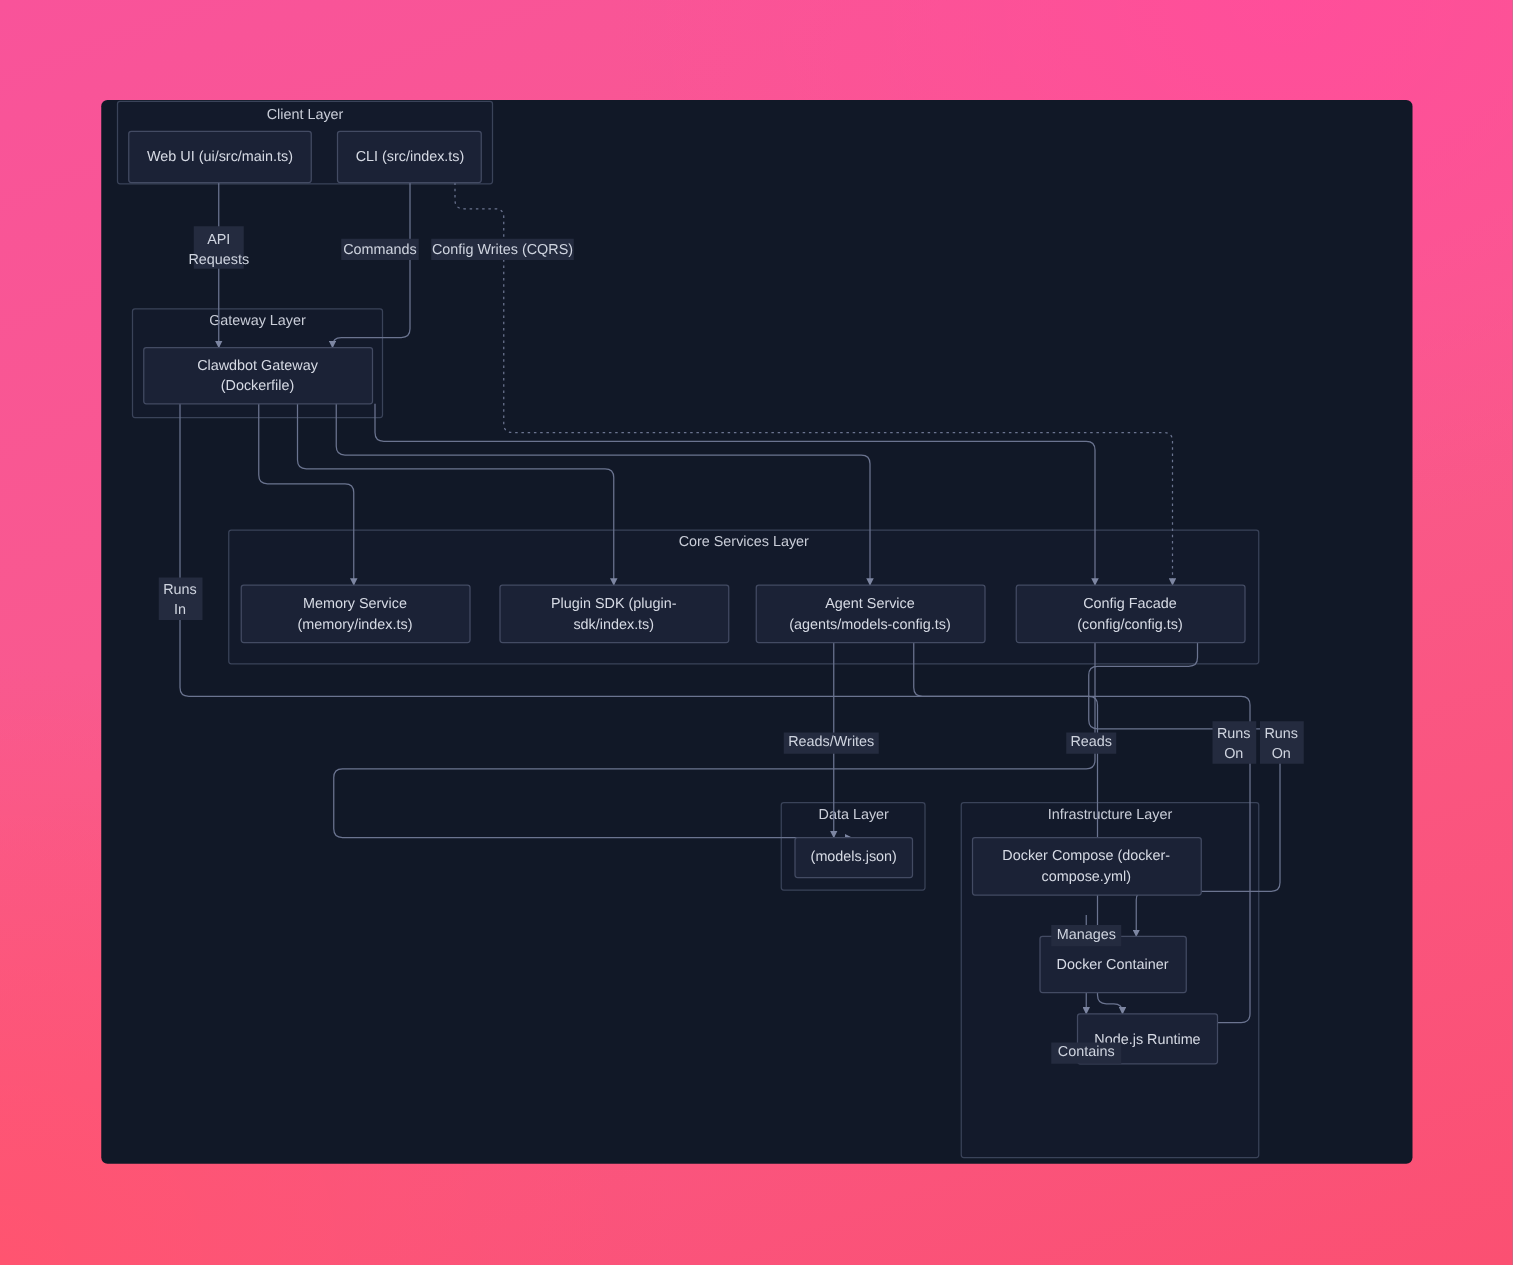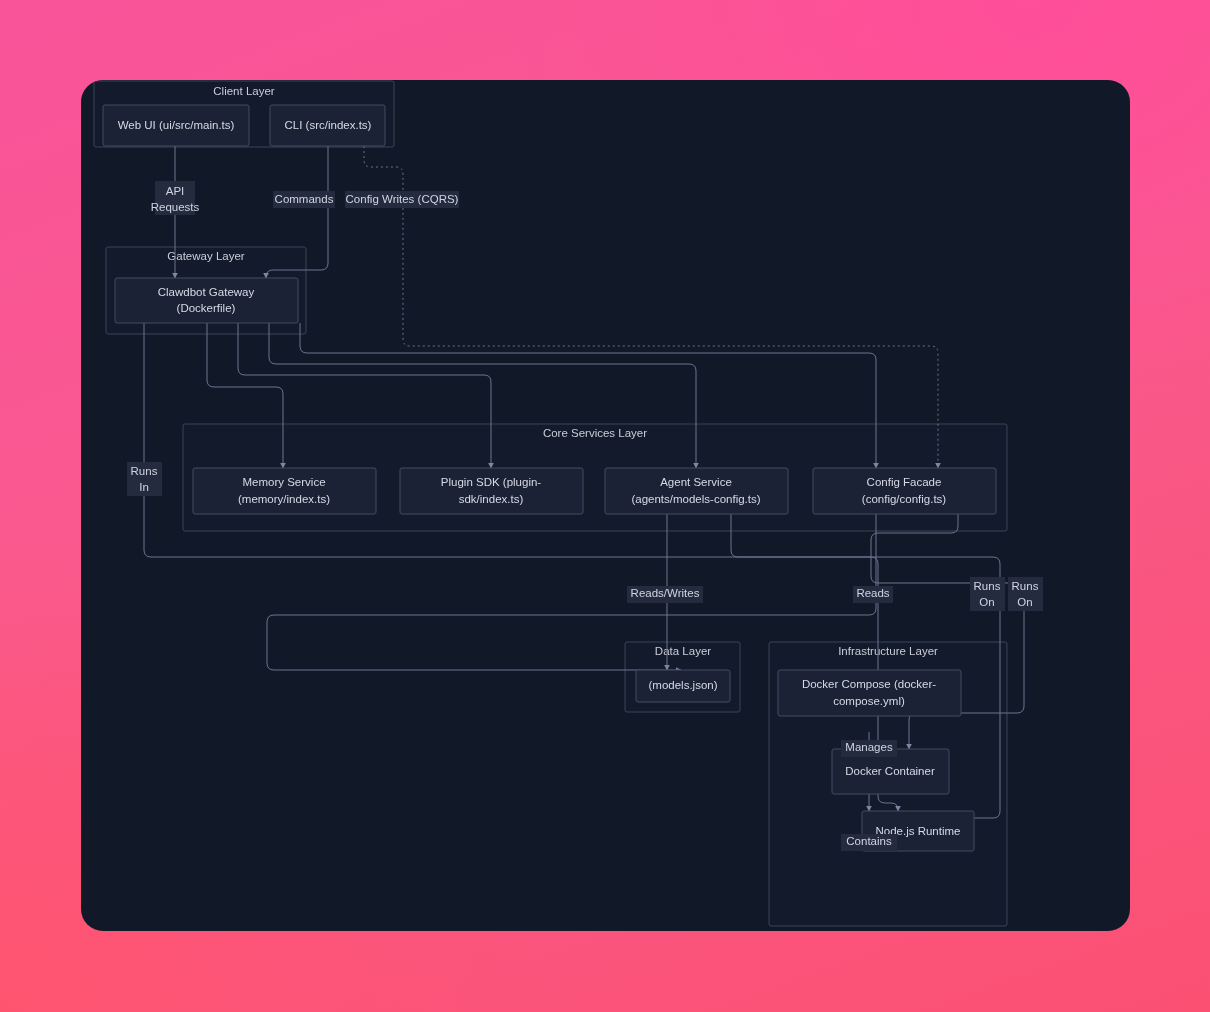--- a/index.html
+++ b/index.html
@@ -22,21 +22,21 @@
       radial-gradient(ellipse 900px 800px at 0% 100%, #ff5470 0%, rgba(255,84,112,0) 60%),
       linear-gradient(160deg, #f9539a 0%, #f95a8d 45%, #fb5072 100%);
   }
   #canvas {
     position: absolute;
     left: 81px;
     top: 80px;
     width: 1049px;
     height: 851px;
     background: #111827;
-    border-radius: 22px;
+    border-radius: 5px;
     overflow: hidden;
   }
   #diagram-svg {
     position: absolute;
     left: 0;
     top: 0;
     width: 1049px;
     height: 851px;
     display: block;
   }

